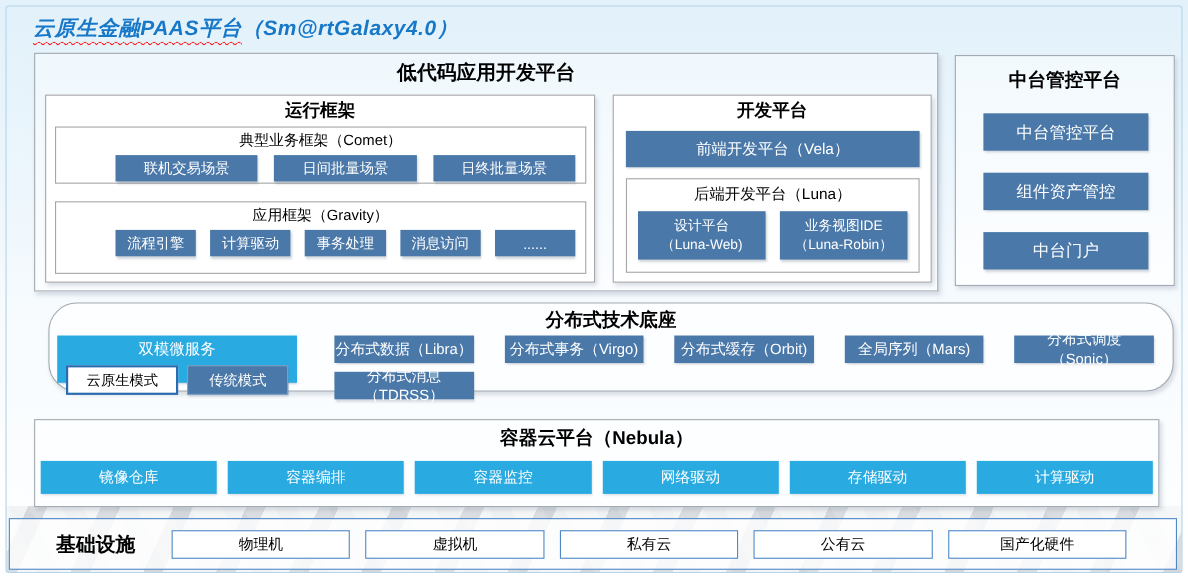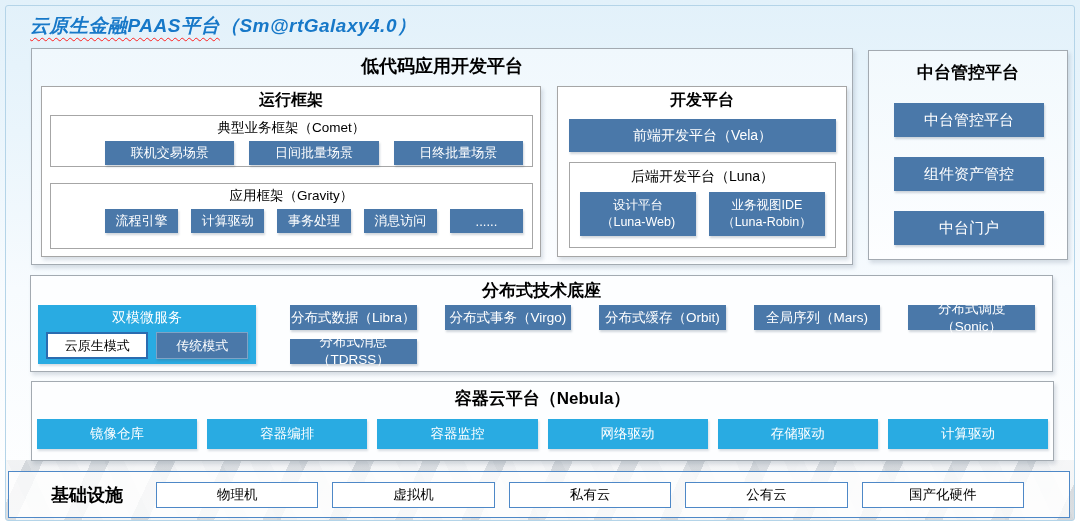--- a/index.html
+++ b/index.html
@@ -54,21 +54,21 @@
   .luna-label { text-align:center; font-size:14px; margin-top:5px; }
   .luna-row { display:flex; gap:13px; margin:6px 10px 0 10px;align-items:flex-end; }
   .btn-2line { flex:1; height:44px; flex-direction:column; font-size:12.5px; line-height:1.35; }
 
   
   .box-mid { left:868px; top:50px; width:200px; height:210px; background:linear-gradient(180deg,#f2f9fd,#fdfeff); }
   .box-mid > .panel-hd { font-size:17px; margin-top:10px; }
   .btn-mid { position:absolute; left:25px; width:150px; height:34px; font-size:15px; }
 
   
-  .box-dist { left:30px; top:275px; width:1023px; height:97px; background:#fdfeff; }
+  .box-dist { left:44px; top:275px; width:1023px; height:81px; background:#fdfeff;border-radius:26px; }
   .box-dist > .panel-hd { font-size:17px; margin-top:3px; }
   .dist-content { position:absolute; left:7px; right:17px; top:29px; bottom:7px; display:flex; }
   .dualmode { width:218px; background:#29abe2; box-shadow:1px 2px 2px rgba(70,90,110,.2); }
   .dualmode-label { text-align:center; color:#fff; font-size:14px; margin-top:4px; }
   .dualmode-row { display:flex; gap:8px; margin:5px 8px 0 8px; }
   .btn-cloudnative { flex:1.1; height:27px; background:#fff; border:2px solid #2b6cb0; color:#000; font-size:13px; box-shadow:none; }
   .btn-trad { flex:1; height:27px; font-size:13px; border:1px solid #7fa3c6; }
   .dist-grid { flex:1; margin-left:34px; display:grid; grid-template-columns:repeat(5,1fr); column-gap:28px; row-gap:8px; }
   .btn-dist { font-size:13.5px; height:25px; }
 

